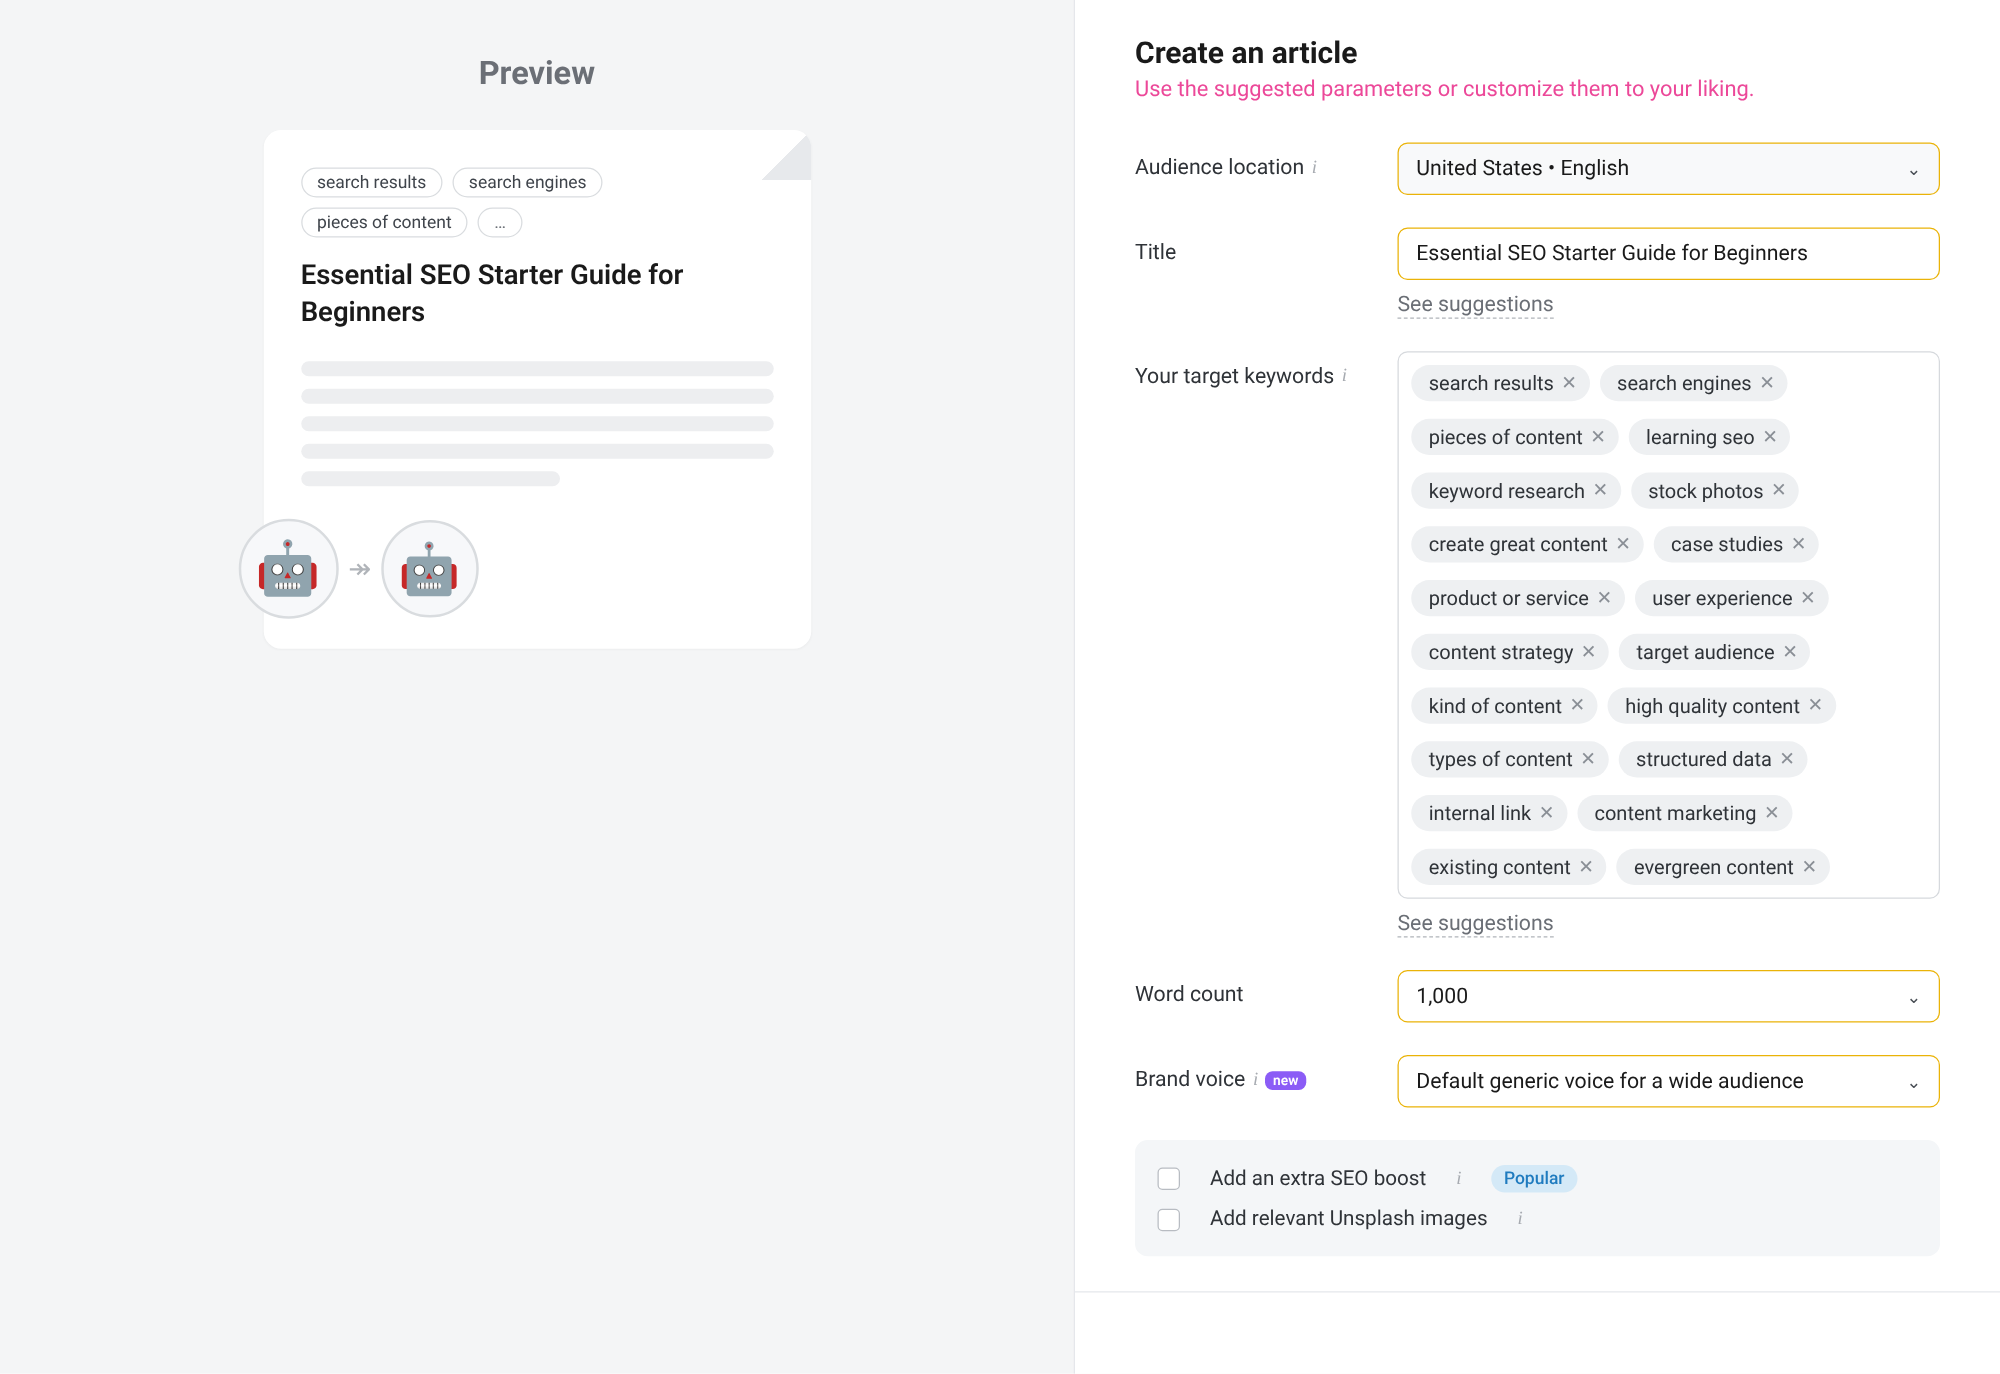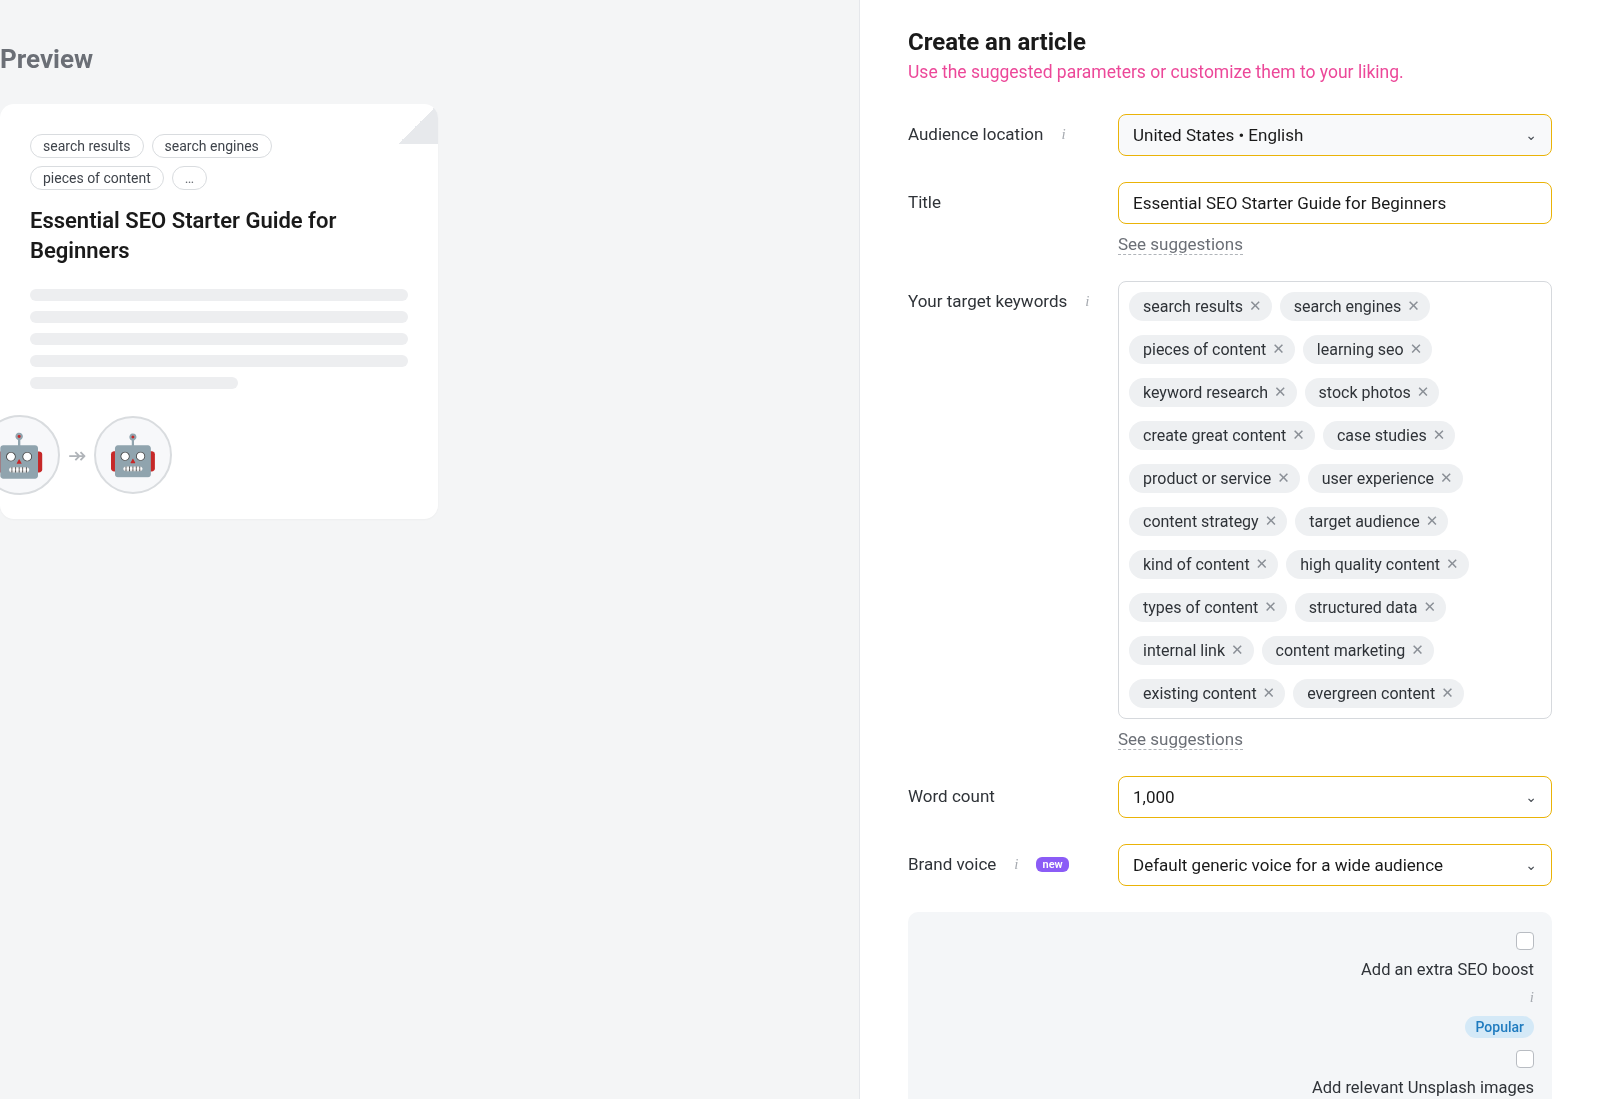--- a/index.html
+++ b/index.html
@@ -14,21 +14,21 @@
     width: 1600px;
     height: 1099px;
   }
   
   .preview-panel {
     width: 860px;
     background: #f4f5f6;
     border-right: 1px solid #e5e7eb;
     display: flex;
     flex-direction: column;
-    align-items: flex-start;
+    align-items: center;
     padding-top: 44px;
   }
   .preview-title {
     font-size: 26px;
     font-weight: 700;
     color: #6b6f76;
     margin-bottom: 30px;
   }
   .preview-card {
     width: 438px;
@@ -140,21 +140,21 @@
     display: flex;
     align-items: flex-start;
     margin-bottom: 26px;
   }
   .field-label-col {
     width: 210px;
     flex-shrink: 0;
     padding-top: 10px;
     display: flex;
     align-items: center;
-    gap: 18px;
+    gap: 6px;
     font-size: 17px;
     color: #2f3338;
   }
   .info-icon {
     color: #a7abb1;
     font-size: 15px;
     font-style: italic;
     font-family: Georgia, serif;
     cursor: pointer;
   }
@@ -236,26 +236,25 @@
     margin-top: 6px;
   }
   .options-box {
     background: #f4f6f8;
     border-radius: 10px;
     padding: 14px 18px;
     margin-bottom: 28px;
   }
   .option-row {
     display: flex;
-    align-items: flex-end;
-    gap: 10px;
+    align-items: center;
+    gap: 24px;
     padding: 6px 0;
     font-size: 16.5px;
     color: #2f3338;
-    flex-direction: column;
   }
   .checkbox {
     width: 18px;
     height: 18px;
     border: 1.5px solid #b8bcc2;
     border-radius: 4px;
     background: #fff;
     cursor: pointer;
     flex-shrink: 0;
   }

